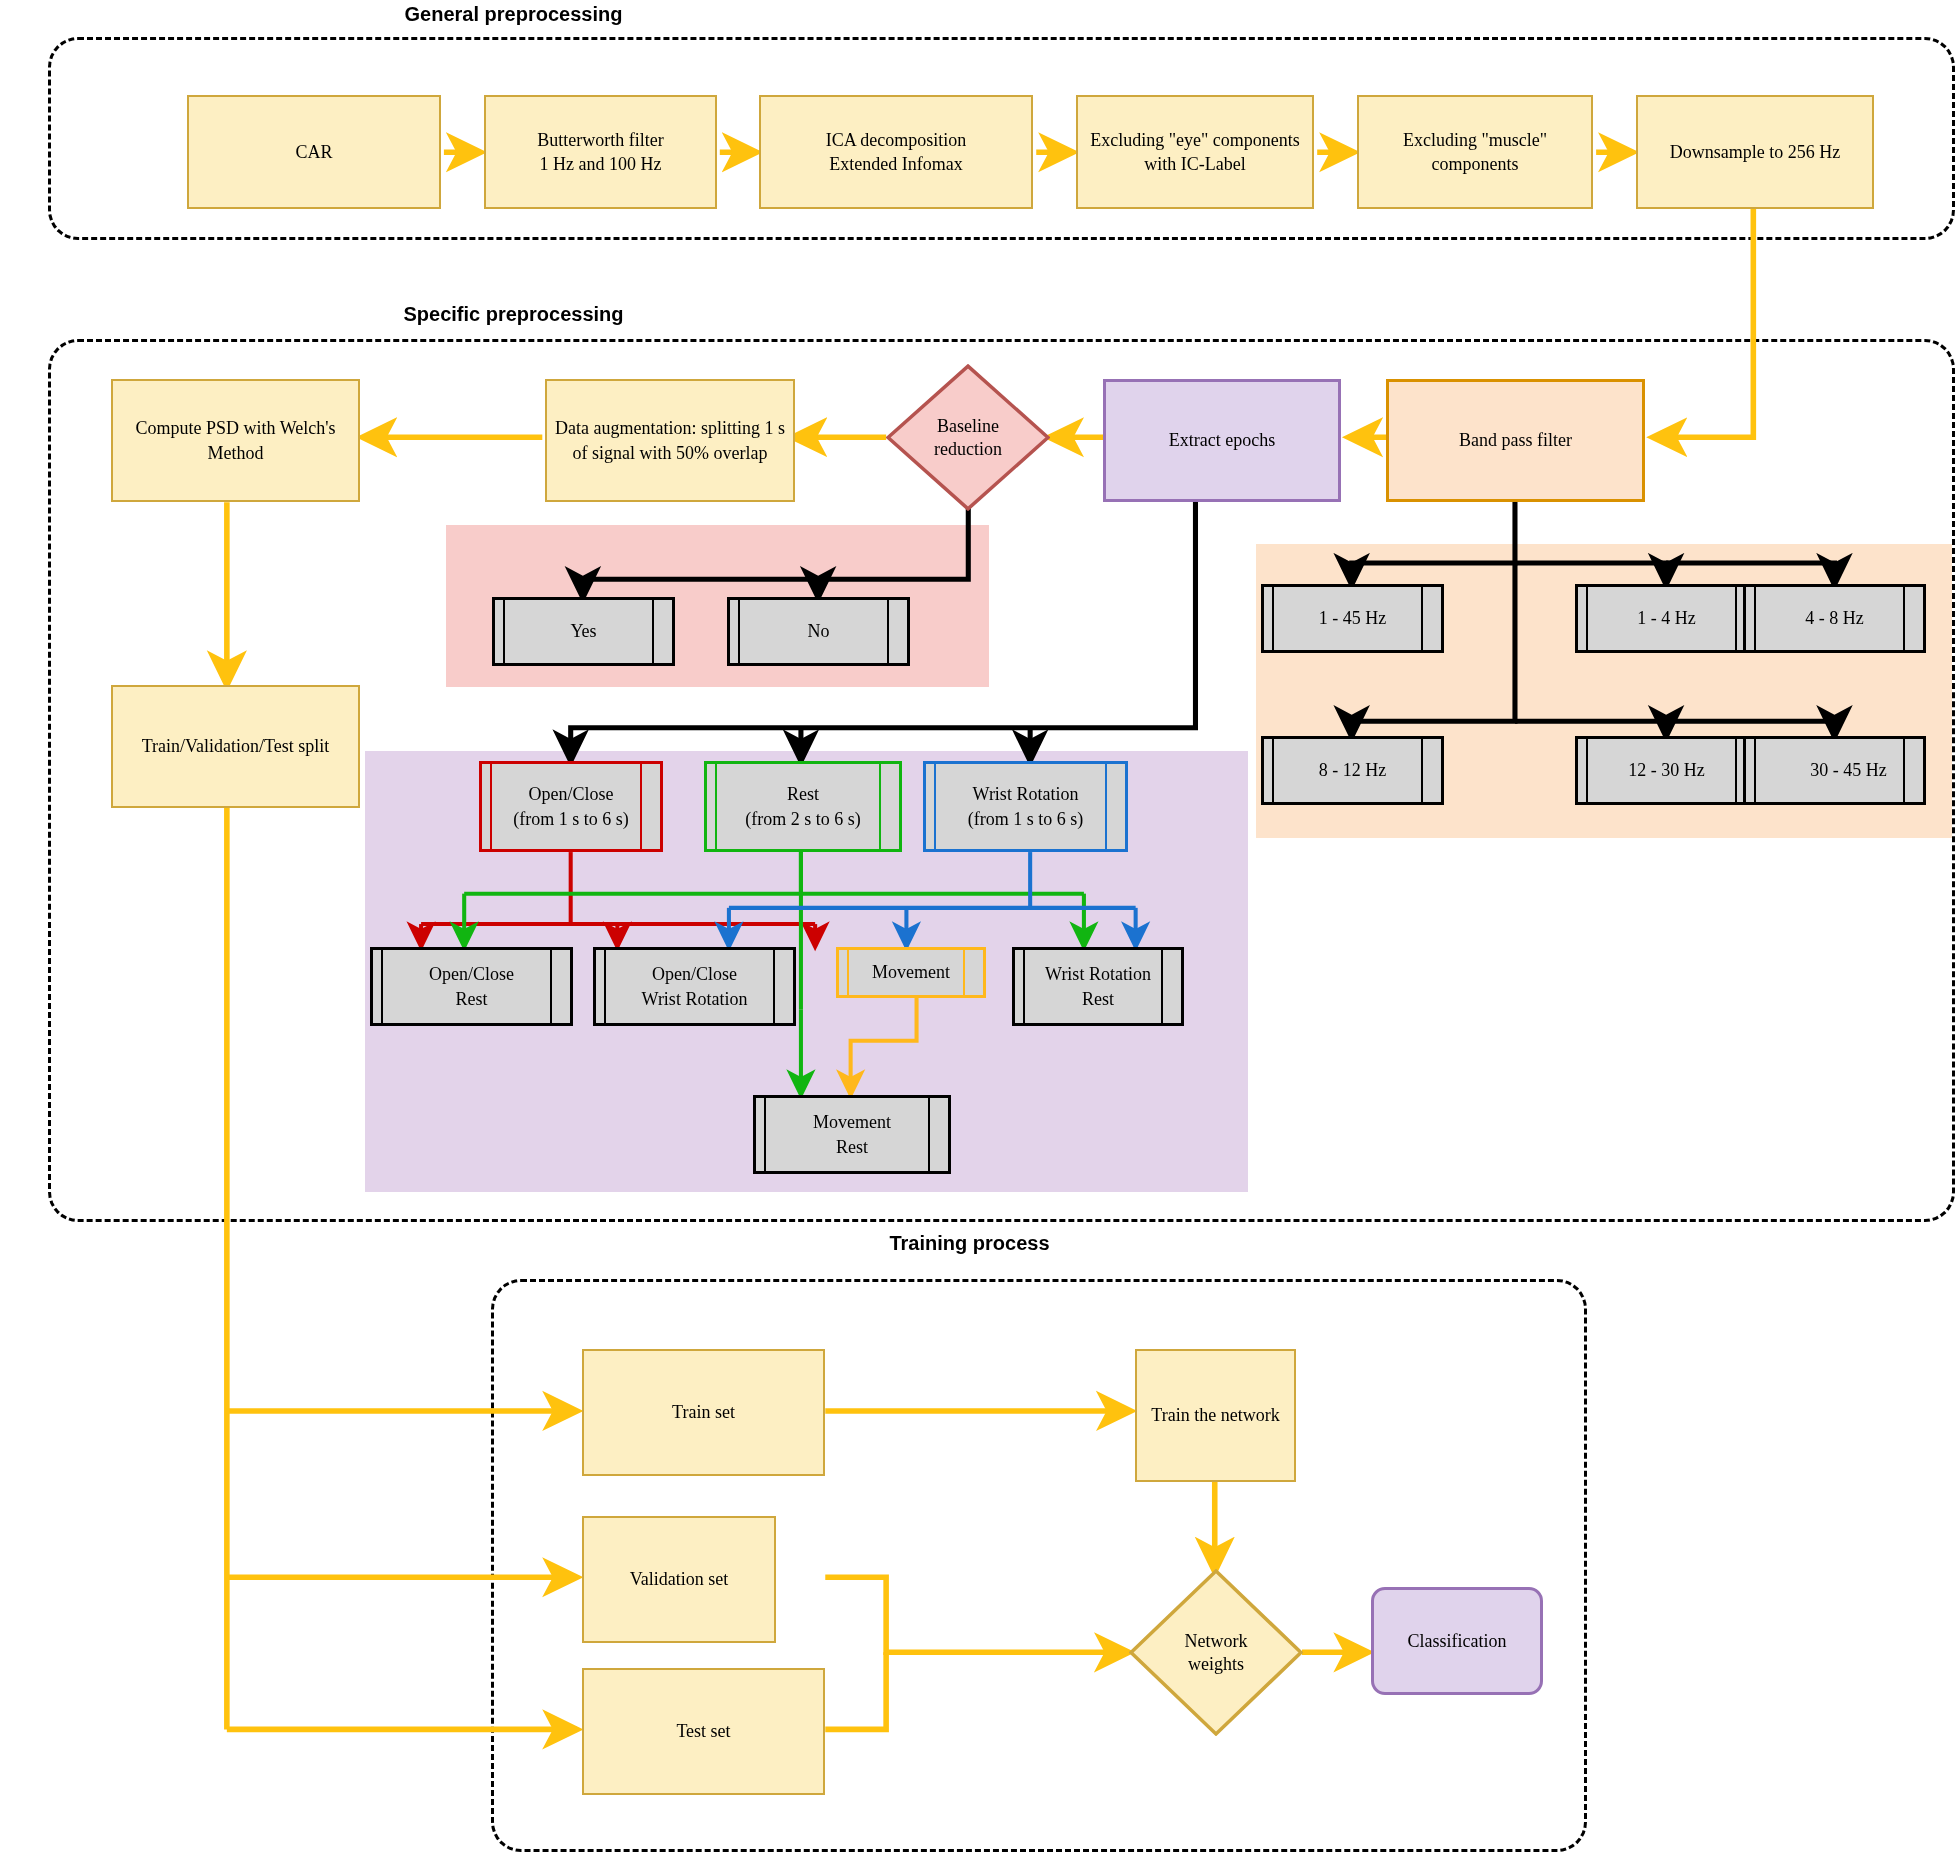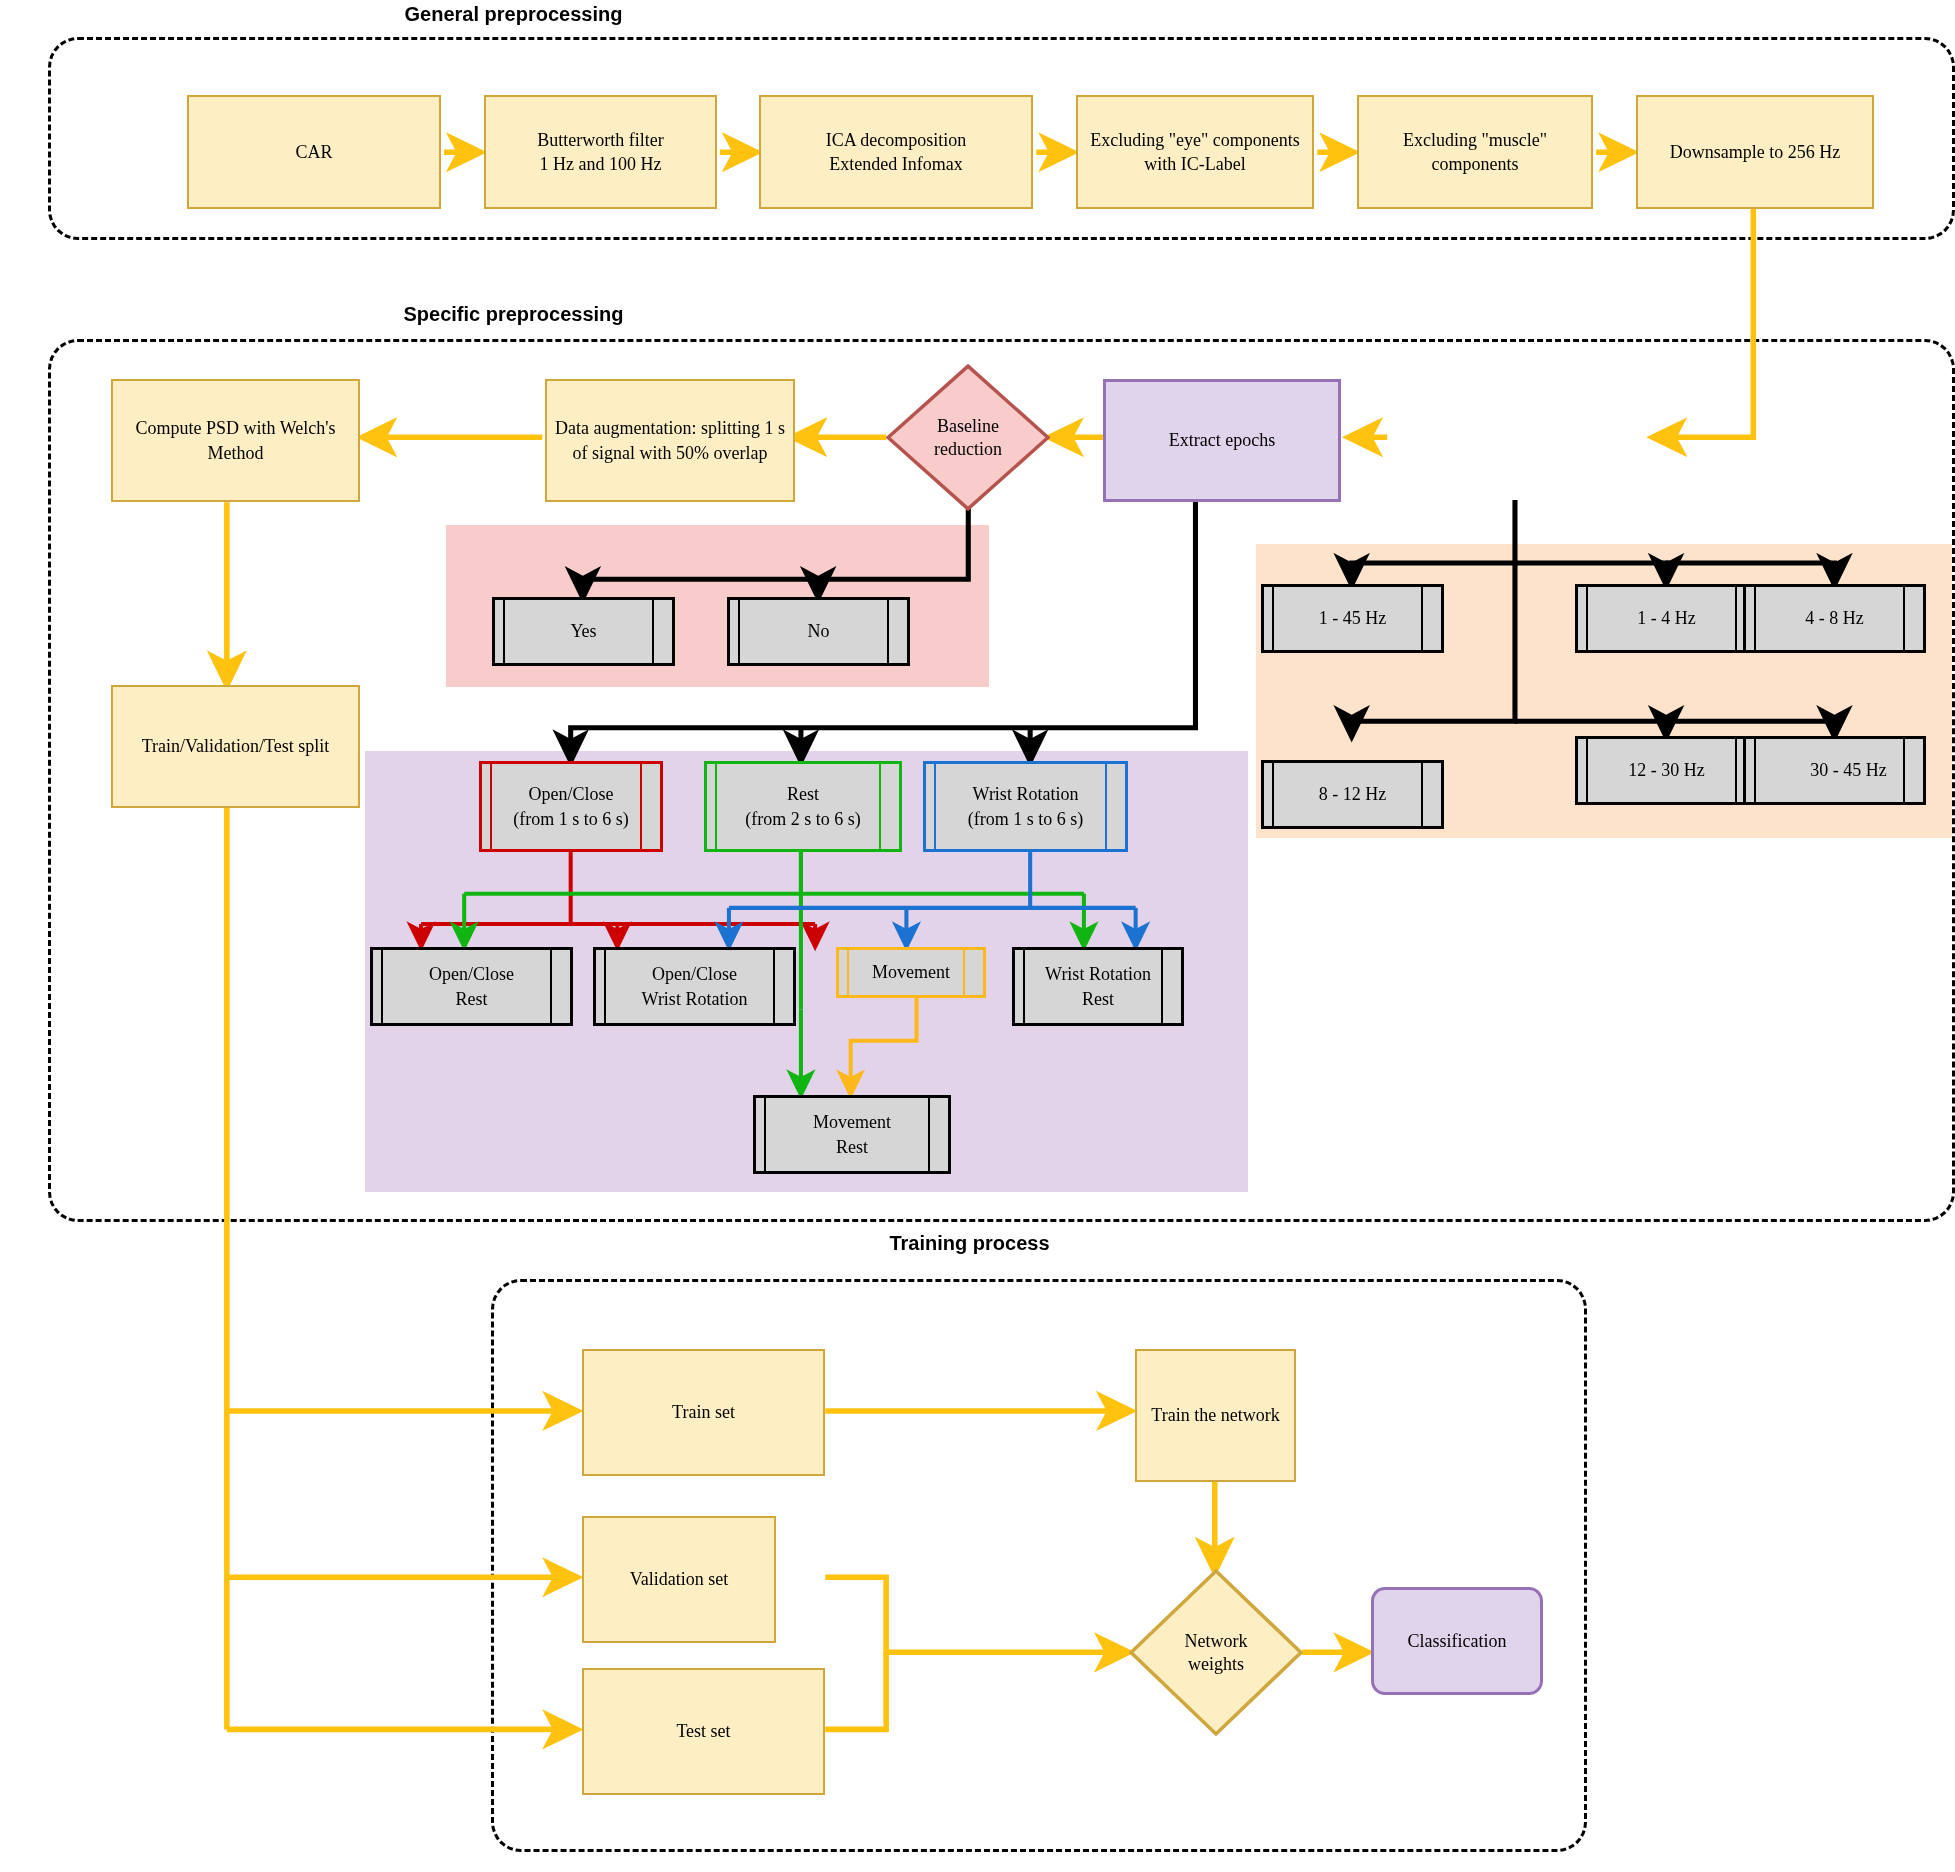--- a/index.html
+++ b/index.html
@@ -183,20 +183,23 @@
   <div class="diamond-wrap" style="left:862px;top:364px;width:164px;height:147px;">
     <svg width="164" height="147" style="position:absolute;left:0;top:0;" viewBox="0 0 324 290">
       <polygon points="162,4 320,145 162,286 4,145" fill="#f8ccca" stroke="#b5534f" stroke-width="7"></polygon>
     </svg>
     <div class="diamond-label">Baseline<br>reduction</div>
   </div>
 
   <div class="node purplebox" style="left:1079px;top:379px;width:238px;height:123px;">
     <span>Extract epochs</span>
   </div>
+  <div class="node orangebox" style="left:1362px;top:379px;width:259px;height:123px;">
+    <span>Band pass filter</span>
+  </div>
   <div class="node yellowbox" style="left:87px;top:685px;width:249px;height:123px;">
     <span>Train/Validation/Test split</span>
   </div>
 
   <div class="node greybox" style="left:468px;top:597px;width:183px;height:69px;">
     <span class="inner-l"></span>
     <span>Yes</span>
     <span class="inner-r"></span>
   </div>
   <div class="node greybox" style="left:703px;top:597px;width:183px;height:69px;">
@@ -213,21 +216,21 @@
   <div class="node greybox" style="left:1551px;top:584px;width:183px;height:69px;">
     <span class="inner-l"></span>
     <span>1 - 4 Hz</span>
     <span class="inner-r"></span>
   </div>
   <div class="node greybox" style="left:1719px;top:584px;width:183px;height:69px;">
     <span class="inner-l"></span>
     <span>4 - 8 Hz</span>
     <span class="inner-r"></span>
   </div>
-  <div class="node greybox" style="left:1237px;top:760px;width:183px;height:69px;">
+  <div class="node greybox" style="left:1237px;top:736px;width:183px;height:69px;">
     <span class="inner-l"></span>
     <span>8 - 12 Hz</span>
     <span class="inner-r"></span>
   </div>
   <div class="node greybox" style="left:1551px;top:736px;width:183px;height:69px;text-align:right;">
     <span class="inner-l"></span>
     <span>12 - 30 Hz</span>
     <span class="inner-r"></span>
   </div>
   <div class="node greybox" style="left:1719px;top:736px;width:183px;height:69px;padding-left:28px;">

